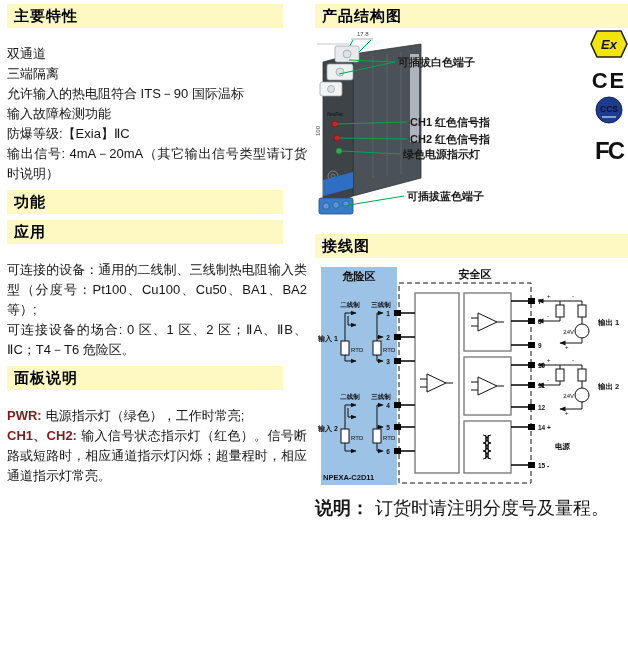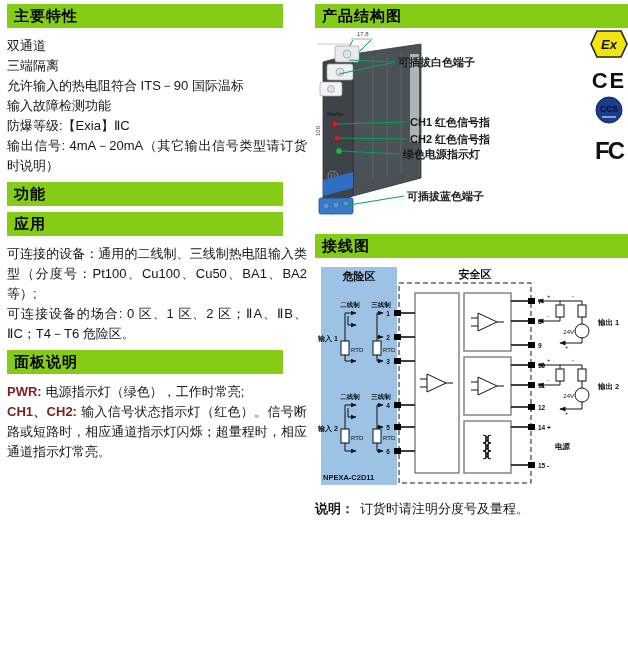--- a/index.html
+++ b/index.html
@@ -1,27 +1,27 @@
 <!DOCTYPE html>
 <html><head>
 <meta charset="utf-8">
 <style>
   *{margin:0;padding:0;box-sizing:border-box}
   html,body{width:628px;height:670px;background:#fff;font-family:"Liberation Sans",sans-serif;color:#141414;overflow:hidden}
   .page{position:relative;width:628px;height:670px;background:#fff}
   .col-left{position:absolute;left:7px;top:4px;width:300px}
   .col-right{position:absolute;left:315px;top:4px;width:313px}
-  .hdr{background:#84cc16;color:#000;font-size:15px;font-weight:bold;line-height:17px;padding:3px 7px 4px;letter-spacing:1px}
+  .hdr{background:#fef9c3;color:#000;font-size:15px;font-weight:bold;line-height:17px;padding:3px 7px 4px;letter-spacing:1px}
   .col-left .hdr{width:276px}
   .col-right .hdr{width:323px}
   section{margin-bottom:6px}
   .txt{font-size:13px;line-height:20px;text-align:justify;color:#151515}
-  .sec-body{margin-top:8px}
+  .sec-body{margin-top:16px}
   .blbl{font-weight:bold;margin-right:4px;color:#7f1d1d}
-  .note{font-size:13px;line-height:19px;margin-top:6px;color:#151515}
+  .note{font-size:18px;line-height:19px;margin-top:6px;color:#151515}
   .note b{margin-right:6px}
   svg{display:block}
   svg text{fill:#111}
   .wline{stroke:#111;stroke-width:1;fill:none}
   .tline{stroke:#111;stroke-width:1.6;fill:none}
   .blk{fill:#fff;stroke:#7d7d7d;stroke-width:1.4}
   .sym{stroke:#111;stroke-width:1;fill:#fff}
   .s6{font-size:6px}
   .s65{font-size:6.5px;font-weight:bold}
   .s7{font-size:7px;font-weight:bold}

